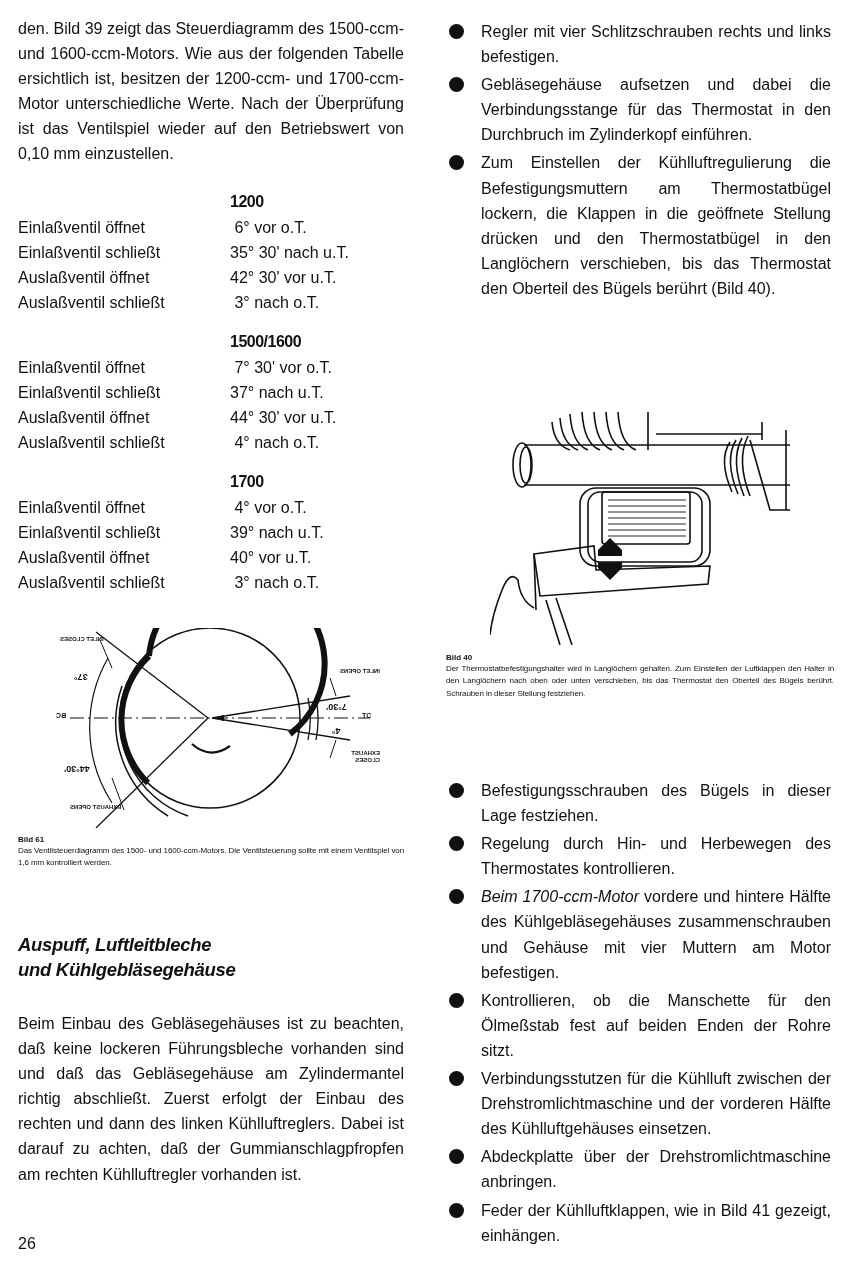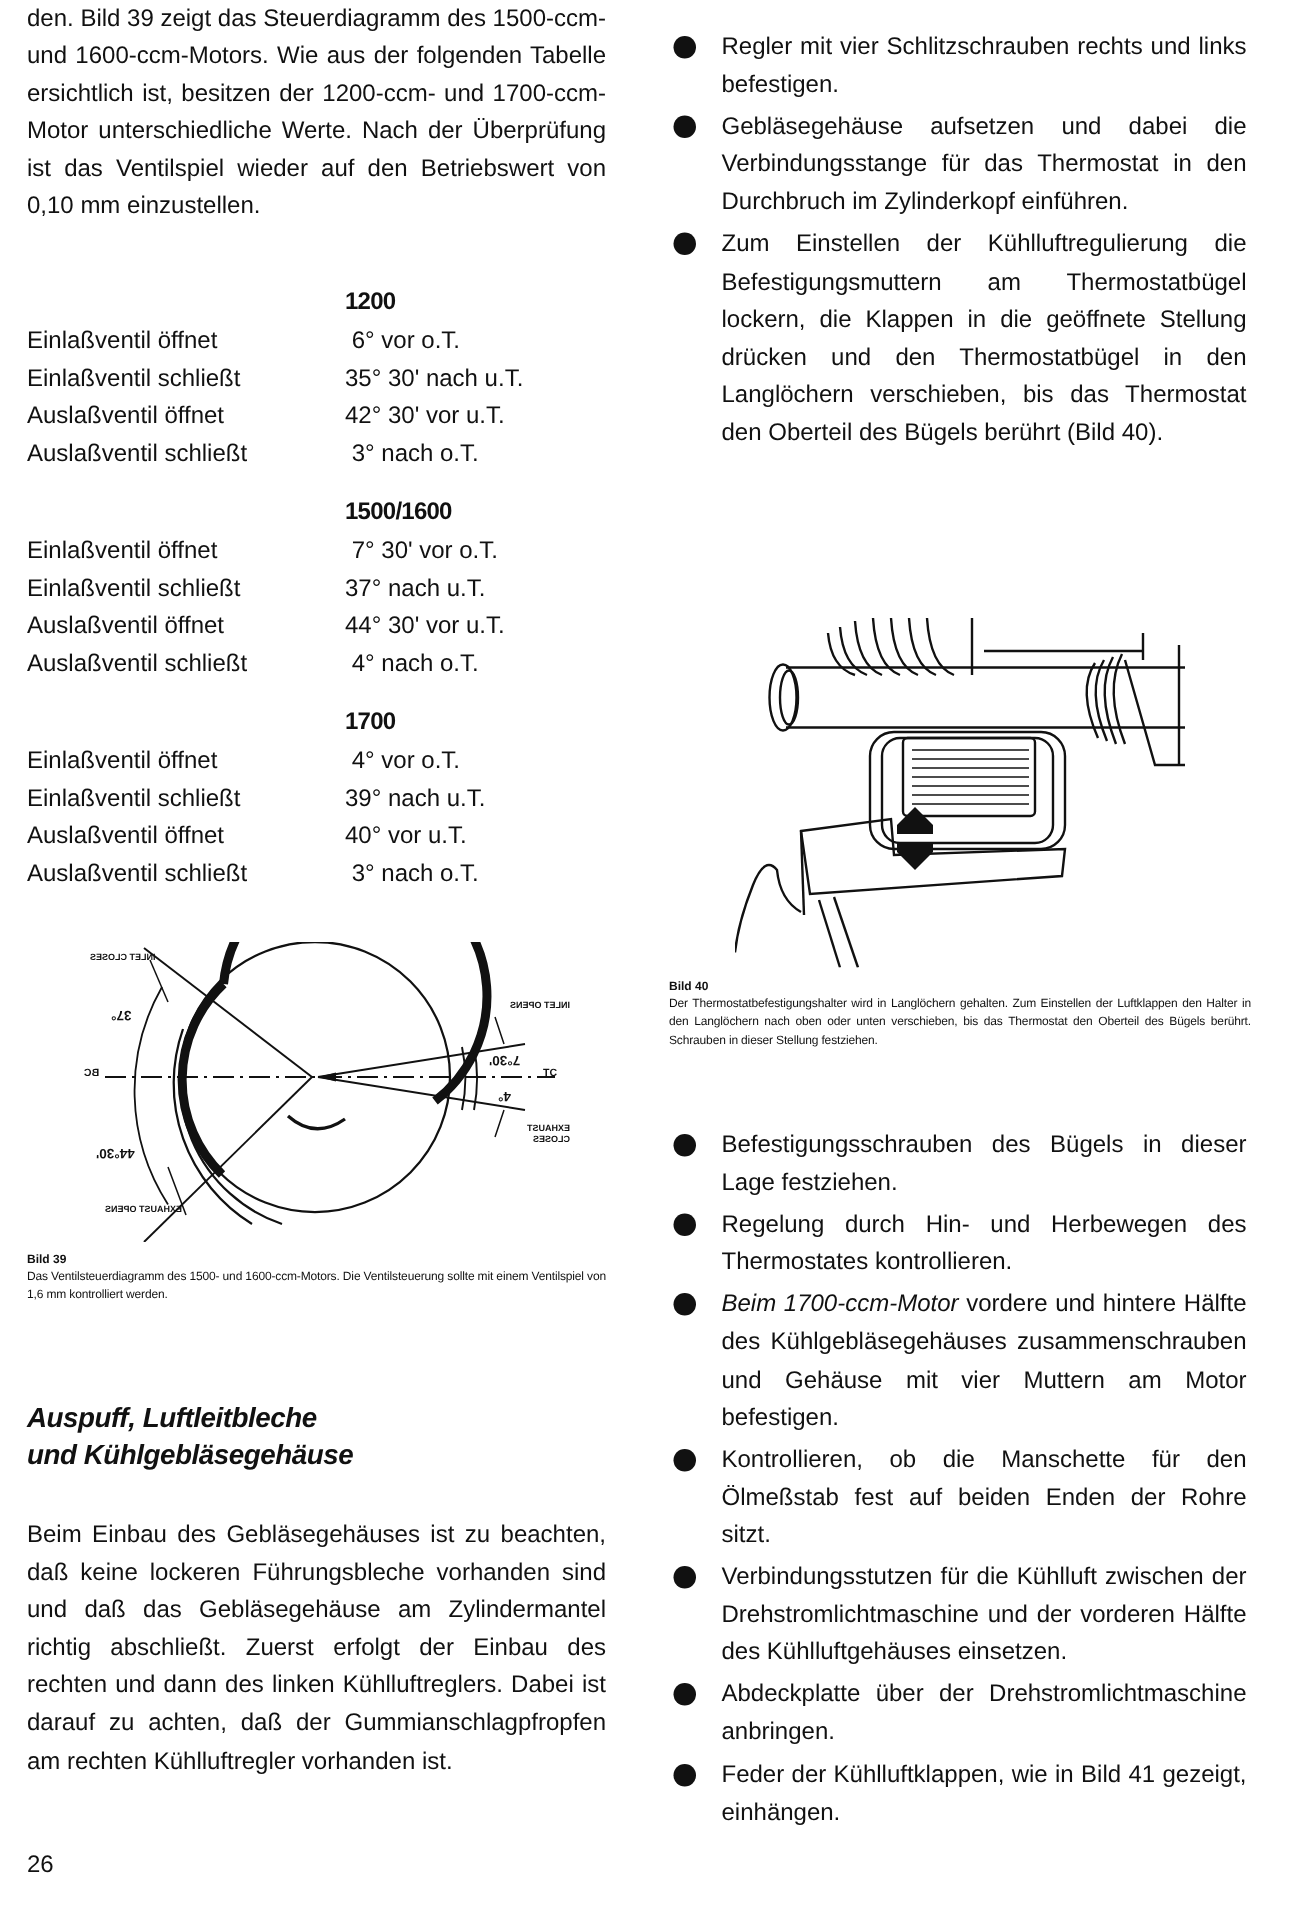--- a/index.html
+++ b/index.html
@@ -1,21 +1,21 @@
 <!DOCTYPE html>
 <html><head>
 <meta charset="utf-8">
 <style>
   html, body { margin:0; padding:0; background:#fff; }
   body { width:862px; height:1272px; position:relative; overflow:hidden;
          font-family:"Liberation Sans", sans-serif; color:#111; }
   .col { position:absolute; top:0; }
   .left { left:18px; width:386px; }
   .p { font-size:16px; line-height:25.1px; text-align:justify; margin:0; }
-  .p.first { }
+  .p.first { margin-top:16px; }
   .tbl { position:absolute; left:18px; font-size:16px; }
   .tbl .hdr { position:absolute; left:212px; font-weight:bold; letter-spacing:-0.5px; }
   .tbl .row { position:absolute; left:0; width:380px; height:25px; }
   .tbl .row .lab { position:absolute; left:0; }
   .tbl .row .val { position:absolute; left:212px; white-space:pre; }
   .bul { position:relative; padding-left:32px; font-size:16px; line-height:25.1px; text-align:justify; margin:3px; }
   .bul .dot { position:absolute; left:0; top:5px; width:15px; height:15px; border-radius:50%; background:#111; }
   .cap-t { font-size:8px; font-weight:bold; line-height:11px; margin:0; }
   .cap { font-size:8px; font-weight:normal; line-height:12.3px; text-align:justify; margin:0; letter-spacing:-0.1px; }
   .heading { position:absolute; left:18px; top:932px; font-size:18.5px; font-weight:bold; line-height:25px; letter-spacing:-0.3px;font-style:italic; }
@@ -129,21 +129,21 @@
   <div style="position:absolute; left:24px; top:136px; font-size:9px; font-weight:bold; transform:scale(-1,-1);">44°30'</div>
   <div style="position:absolute; left:30px; top:176px; font-size:6px; font-weight:bold; line-height:7px; transform:scale(-1,1);">EXHAUST OPENS</div>
   <div style="position:absolute; left:300px; top:40px; font-size:6px; font-weight:bold; line-height:7px; transform:scale(-1,1);">INLET OPENS</div>
   <div style="position:absolute; left:286px; top:74px; font-size:9px; font-weight:bold; transform:scale(-1,-1);">7°30'</div>
   <div style="position:absolute; left:322px; top:84px; font-size:7px; font-weight:bold;">TC</div>
   <div style="position:absolute; left:292px; top:98px; font-size:9px; font-weight:bold; transform:scale(-1,-1);">4°</div>
   <div style="position:absolute; left:300px; top:122px; font-size:6px; font-weight:bold; line-height:7px; transform:scale(-1,1);">EXHAUST CLOSES</div>
 </div>
 
 <div style="position:absolute; left:18px; top:834px; width:386px;">
-  <p class="cap-t">Bild 39</p>
+  <p class="cap-t">Bild 61</p>
   <p class="cap">Das Ventilsteuerdiagramm des 1500- und 1600-ccm-Motors. Die Ventilsteuerung sollte mit einem Ventilspiel von 1,6 mm kontrolliert werden.</p>
 </div>
 
 <div class="heading">
   <div>Auspuff, Luftleitbleche</div>
   <div>und Kühlgebläsegehäuse</div>
 </div>
 
 <div style="position:absolute; left:18px; top:1011px; width:386px;">
   <p class="p">Beim Einbau des Gebläsegehäuses ist zu beachten, daß keine lockeren Führungsbleche vorhanden sind und daß das Gebläsegehäuse am Zylindermantel richtig abschließt. Zuerst erfolgt der Einbau des rechten und dann des linken Kühlluftreglers. Dabei ist darauf zu achten, daß der Gummianschlagpfropfen am rechten Kühlluftregler vorhanden ist.</p>
@@ -210,21 +210,21 @@
     <rect x="108" y="162" width="24" height="6" fill="#111"></rect>
     <polygon points="108,168 120,180 132,168" fill="#111"></polygon>
   </svg>
 </div>
 
 <div style="position:absolute; left:446px; top:652px; width:388px;">
   <p class="cap-t">Bild 40</p>
   <p class="cap">Der Thermostatbefestigungshalter wird in Langlöchern gehalten. Zum Einstellen der Luftklappen den Halter in den Langlöchern nach oben oder unten verschieben, bis das Thermostat den Oberteil des Bügels berührt. Schrauben in dieser Stellung festziehen.</p>
 </div>
 
-<div style="position:absolute; left:446px; top:748px; width:388px;">
+<div style="position:absolute; left:446px; top:775px; width:388px;">
   <p class="bul"><span class="dot"></span><span>Befestigungsschrauben des Bügels in dieser Lage festziehen.</span></p>
   <p class="bul"><span class="dot"></span><span>Regelung durch Hin- und Herbewegen des Thermostates kontrollieren.</span></p>
   <p class="bul"><span class="dot"></span><em>Beim 1700-ccm-Motor</em><span> vordere und hintere Hälfte des Kühlgebläsegehäuses zusammenschrauben und Gehäuse mit vier Muttern am Motor befestigen.</span></p>
   <p class="bul"><span class="dot"></span><span>Kontrollieren, ob die Manschette für den Ölmeßstab fest auf beiden Enden der Rohre sitzt.</span></p>
   <p class="bul"><span class="dot"></span><span>Verbindungsstutzen für die Kühlluft zwischen der Drehstromlichtmaschine und der vorderen Hälfte des Kühlluftgehäuses einsetzen.</span></p>
   <p class="bul"><span class="dot"></span><span>Abdeckplatte über der Drehstromlichtmaschine anbringen.</span></p>
   <p class="bul"><span class="dot"></span><span>Feder der Kühlluftklappen, wie in Bild 41 gezeigt, einhängen.</span></p>
 </div>
 
 </body></html>

